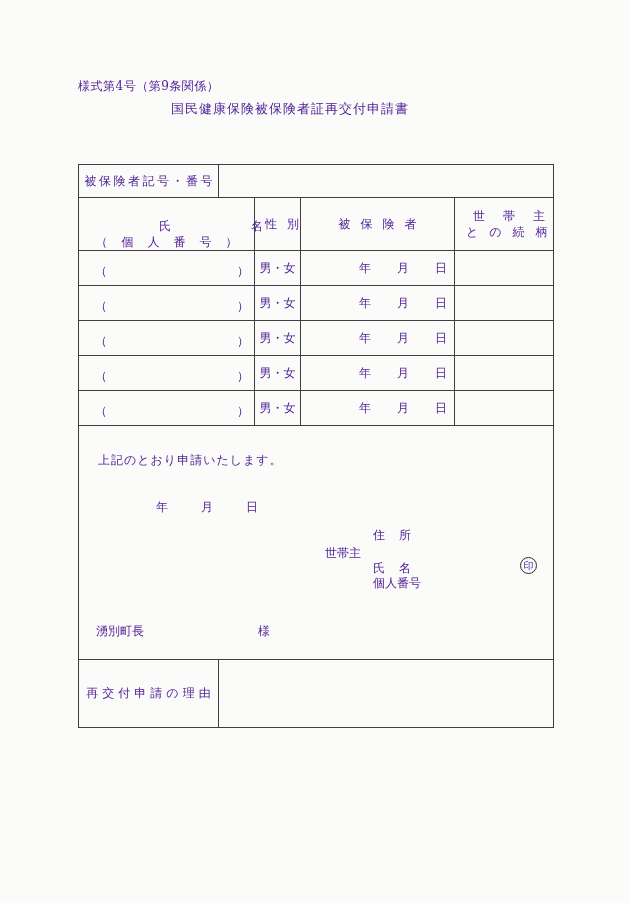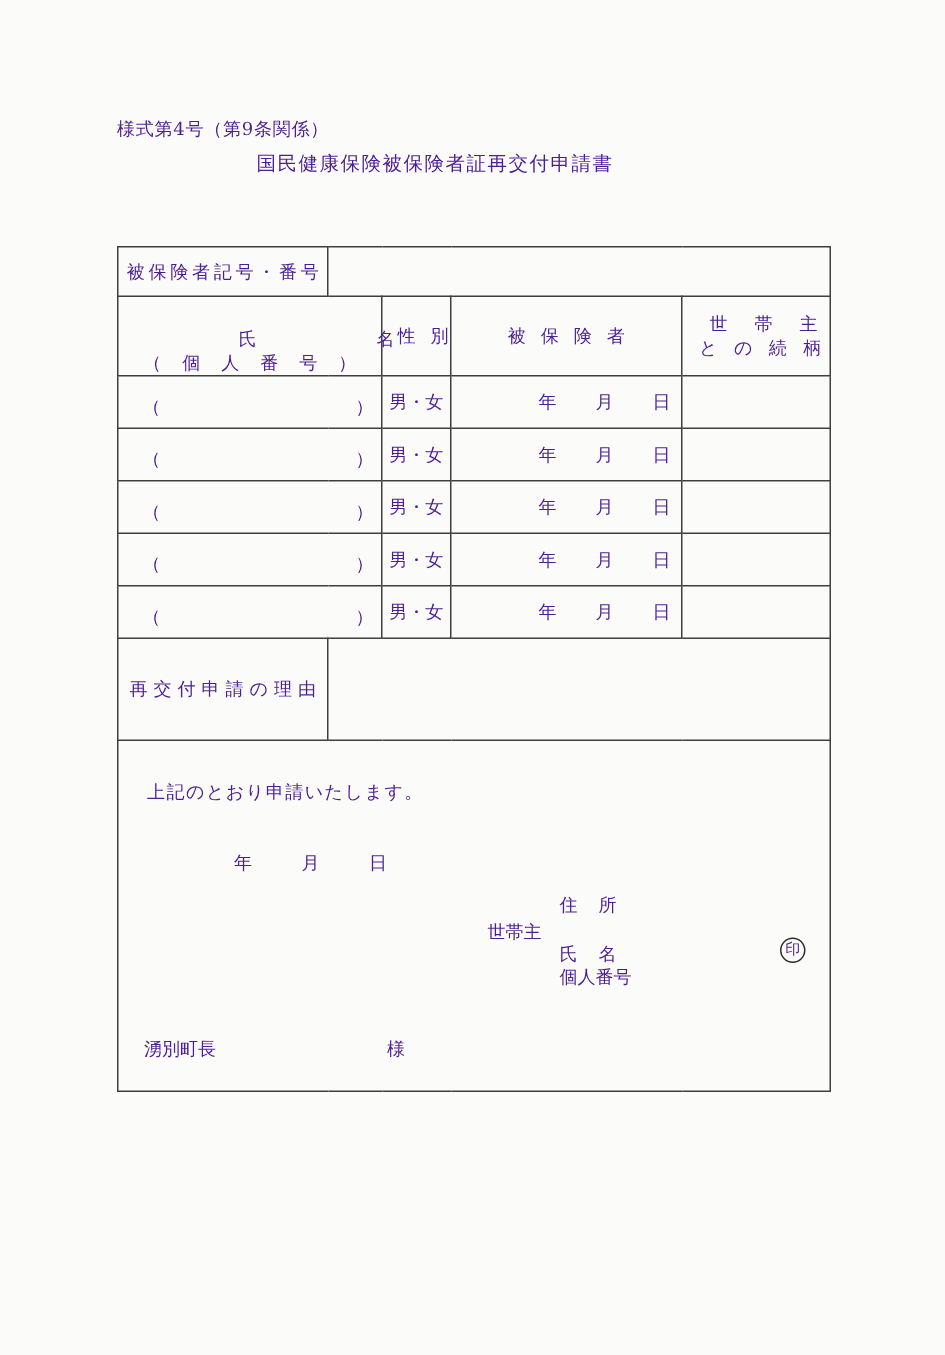--- a/index.html
+++ b/index.html
@@ -206,39 +206,39 @@
         <span class="date-cell">
               <span>年</span>
               <span>月</span>
               <span>日</span>
             </span>
       </td>
       <td class="h35"></td>
     </tr>
 
     <tr>
-      <td class="h68">
-        <span class="spread ls4">再交付申請の理由</span>
-      </td>
-      <td class="h68" colspan="4"></td>
-    </tr>
-
-    <tr>
       <td colspan="5" class="bottom-cell">
         <span class="abs decl">上記のとおり申請いたします。</span>
         <span class="abs date-line">
               <span>年</span>
               <span>月</span>
               <span>日</span>
             </span>
         <span class="abs householder">世帯主</span>
         <span class="abs addr">住　所</span>
         <span class="abs nm">氏　名</span>
         <span class="abs pn">個人番号</span>
         <span class="abs seal">印</span>
         <span class="abs mayor">湧別町長</span>
         <span class="abs sama">様</span>
       </td>
     </tr>
+
+    <tr>
+      <td class="h68">
+        <span class="spread ls4">再交付申請の理由</span>
+      </td>
+      <td class="h68" colspan="4"></td>
+    </tr>
   </tbody>
     </table>
 
 </div>
 
 </body></html>

